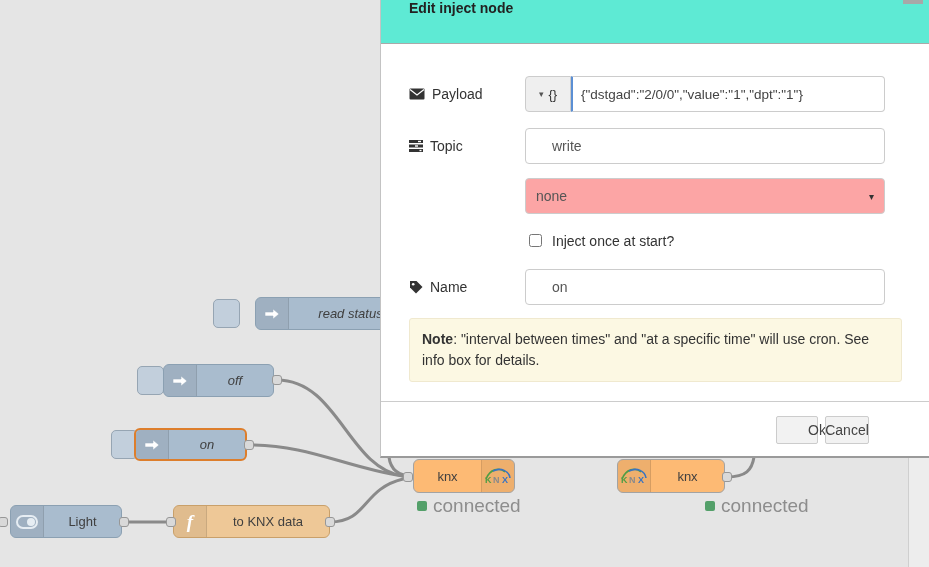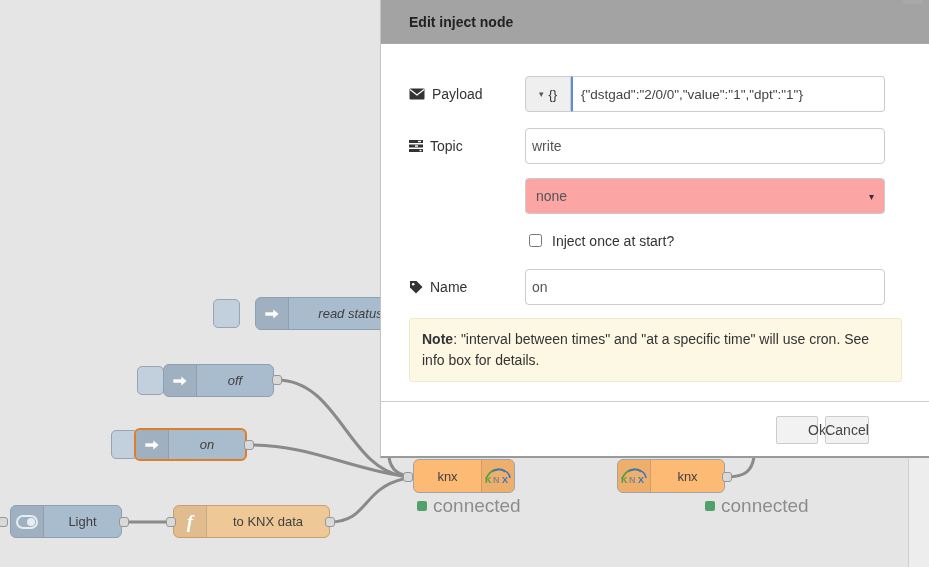--- a/index.html
+++ b/index.html
@@ -53,32 +53,32 @@
   .toggle-pill .knob{position:absolute;right:1px;top:1px;width:8px;height:8px;
         border-radius:50%;background:#e6edf3;}
   .knx-logo{display:block;}
   
   #dialog{
     position:absolute;left:380px;top:0;width:549px;height:458px;
     background:#fff;border-left:1px solid #c3c3c3;border-bottom:2px solid #9a9a9a;
     box-sizing:border-box;z-index:10;
   }
   .dlg-header{
-    height:44px;background:#a3a3a3;border-bottom:1px solid #a9a9a9;
-    display:flex;align-items:center;padding-left:28px;box-sizing:border-box;
+    height:44px;background:#5eead4;border-bottom:1px solid #a9a9a9;
+    display:flex;align-items:flex-start;padding-left:28px;box-sizing:border-box;
     font-weight:bold;font-size:14px;color:#222;
   }
   .row-label{
     position:absolute;left:28px;height:36px;display:flex;align-items:center;gap:7px;
     font-size:14px;color:#333;
   }
   .txt-input{
     position:absolute;left:144px;width:360px;height:36px;box-sizing:border-box;
     border:1px solid #ccc;border-radius:4px;font-size:14px;color:#555;
-    padding:0 6px;font-family:"Liberation Sans",sans-serif;background:#fff;outline:none;
+    padding:0 26px;font-family:"Liberation Sans",sans-serif;background:#fff;outline:none;
   }
   .typed-input{position:absolute;left:144px;top:76px;width:360px;height:36px;display:flex;}
   .typed-btn{
     width:46px;box-sizing:border-box;background:#efefef;border:1px solid #ccc;
     border-radius:4px 0 0 4px;display:flex;align-items:center;justify-content:center;
     gap:5px;cursor:pointer;
   }
   .typed-btn .caret{font-size:9px;color:#555;}
   .typed-btn .braces{font-size:13px;color:#333;}
   .typed-text{

